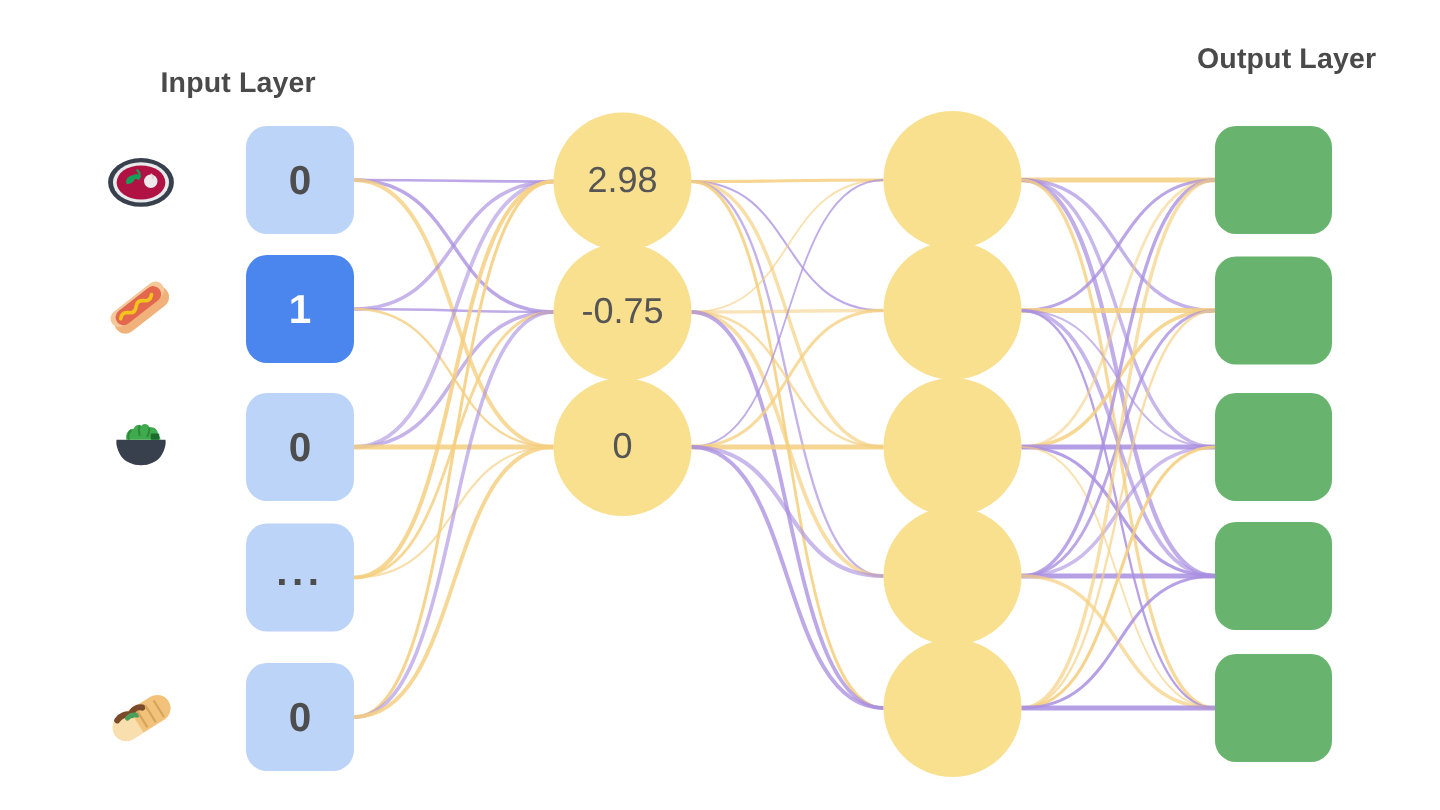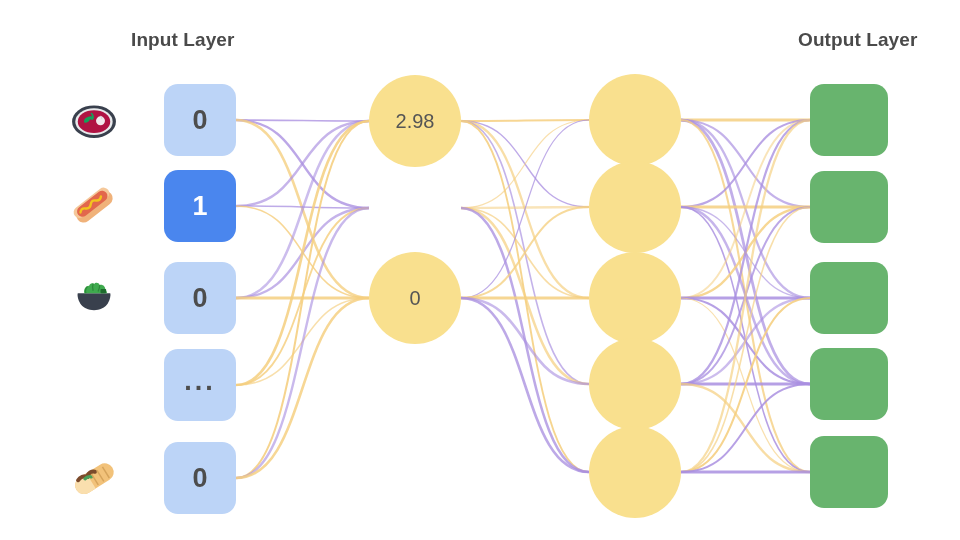--- a/index.html
+++ b/index.html
@@ -25,21 +25,21 @@
     position: absolute;
     font-family: "Liberation Sans", sans-serif;
     font-size: 19px;
     font-weight: bold;
     color: #4a4a4a;
     letter-spacing: 0.1px;
     white-space: nowrap;
     text-align: center;
     top: 29px;
   }
-  #title-input    { left: 131px; }
+  #title-input    { left: 107px; margin-top: 16px; }
   #title-embedding{ left: 334px; }
   #title-output   { left: 798px; }
 
   
   #edges {
     position: absolute;
     left: 0; top: 0;
     width: 960px; height: 540px;
   }
 
@@ -80,21 +80,21 @@
   .node-circle {
     position: absolute;
     width: 92px;
     height: 92px;
     border-radius: 50%;
     background: #f9e08e;
     display: flex;
     align-items: center;
     justify-content: center;
     font-family: "Liberation Sans", sans-serif;
-    font-size: 20px;
+    font-size: 24px;
     color: #555555;
   }
   .emb-circle { left: 369px; }
   .hid-circle { left: 589px; }
 
   
   .output-box {
     position: absolute;
     left: 810px;
     width: 78px;
@@ -229,20 +229,23 @@
   <div class="input-box ellipsis" id="in-box-3" style="top: 349px;">
     <span>...</span>
   </div>
   <div class="input-box" id="in-box-4" style="top: 442px;">
     <span>0</span>
   </div>
 
   <div class="node-circle emb-circle" id="emb-0" style="top: 75px;">
     <span>2.98</span>
   </div>
+  <div class="node-circle emb-circle" id="emb-1" style="top: 162px;">
+    <span>-0.75</span>
+  </div>
   <div class="node-circle emb-circle" id="emb-2" style="top: 252px;">
     <span>0</span>
   </div>
 
   <div class="node-circle hid-circle" id="hid-0" style="top: 74px;"></div>
   <div class="node-circle hid-circle" id="hid-1" style="top: 161px;"></div>
   <div class="node-circle hid-circle" id="hid-2" style="top: 252px;"></div>
   <div class="node-circle hid-circle" id="hid-3" style="top: 338px;"></div>
   <div class="node-circle hid-circle" id="hid-4" style="top: 426px;"></div>
 

